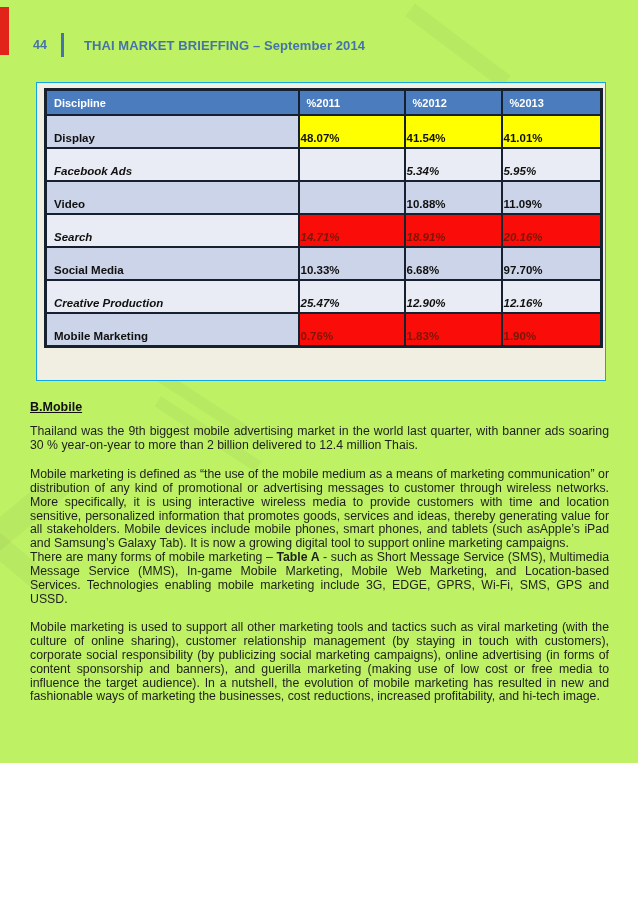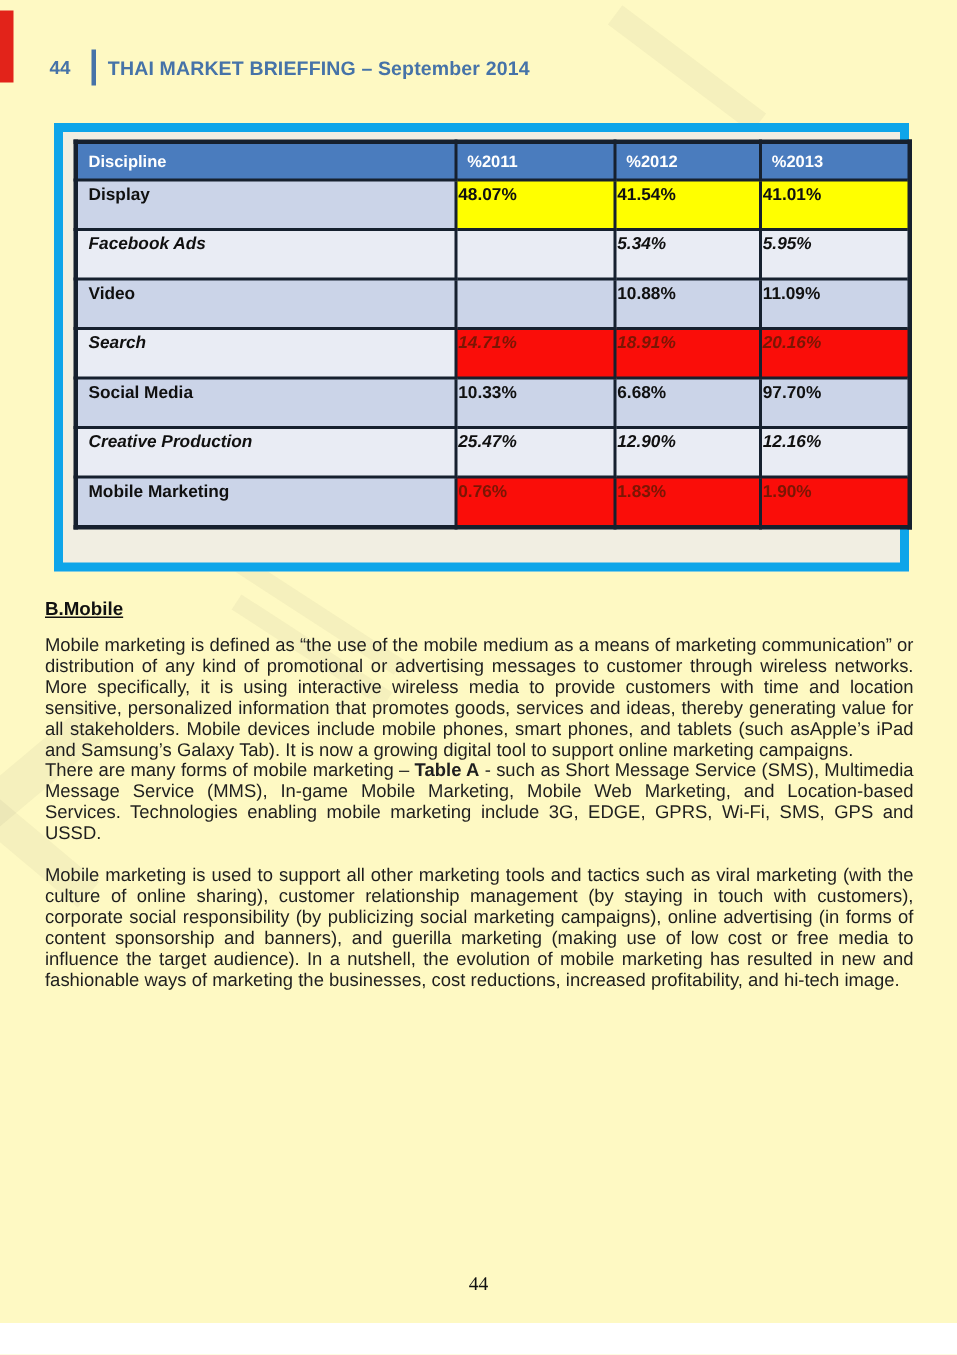--- a/index.html
+++ b/index.html
@@ -1,53 +1,53 @@
 <!DOCTYPE html>
 <html><head>
 <meta charset="utf-8">
 <style>
   html,body{margin:0;padding:0;background:#ffffff;}
   .page{
-    position:relative;width:638px;height:882px;background:#fef9c3;
+    position:relative;width:638px;height:763px;background:#bef264;
     font-family:"Liberation Sans",sans-serif;color:#1f1f1f;overflow:hidden;
   }
   
   .ribbon{position:absolute;left:0;top:7px;width:9px;height:48px;background:#e2231a;}
   
   .wm{position:absolute;background:rgba(70,70,70,0.05);}
   .wm1{left:398px;top:38px;width:120px;height:16px;transform:rotate(37deg);}
   .wm2{left:128px;top:398px;width:150px;height:12px;transform:rotate(33deg);}
   .wm3{left:148px;top:428px;width:120px;height:12px;transform:rotate(33deg);}
   .wm4{left:-30px;top:500px;width:110px;height:26px;transform:rotate(-40deg);}
   .wm5{left:-25px;top:555px;width:95px;height:22px;transform:rotate(40deg);}
 
   
   .doc-header{position:absolute;left:33px;top:33px;display:flex;align-items:center;}
   .hnum{font-weight:bold;font-size:12.5px;color:#4673a8;}
   .hbar{display:inline-block;width:3px;height:24px;background:#4673a8;margin:0 8px 0 14px;}
-  .htitle{font-weight:bold;font-size:13px;color:#4673a8;letter-spacing:0.1px;}
+  .htitle{font-weight:bold;font-size:13px;color:#4673a8;letter-spacing:0.1px;margin-left:12px;}
 
   
   .table-frame{
     position:absolute;left:36px;top:82px;width:570px;height:299px;
-    background:#f1eee2;border:6px solid #0ea5e9;box-sizing:border-box;
+    background:#f1eee2;border:1px solid #0ea5e9;box-sizing:border-box;
   }
   table.mkt{
     position:absolute;left:7px;top:5px;border-collapse:collapse;table-layout:fixed;
     width:556px;border:3px solid #16202e;
   }
   table.mkt col.c0{width:253px;} table.mkt col.c1{width:106px;}
   table.mkt col.c2{width:97px;}  table.mkt col.c3{width:100px;}
   table.mkt th{
     background:#4a7cbe;color:#ffffff;font-size:11px;font-weight:bold;text-align:left;
     padding:4px 0 4px 7px;border:2px solid #16202e;height:15px;
   }
   table.mkt td{
     border:2px solid #16202e;height:33px;vertical-align:top;box-sizing:border-box;
-    font-weight:bold;font-size:11.5px;padding-top:3px;color:#101010;
+    font-weight:bold;font-size:11.5px;padding-top:16px;color:#101010;
   }
   td.lbl{padding-left:7px;text-align:left;}
   td.val{padding-right:9px;text-align:left;}
   tr.r-dark td{background:#cbd4e8;}
   tr.r-light td{background:#e9ecf4;font-style:italic;}
   table.mkt td.hl-yellow{background:#ffff00;}
   table.mkt td.hl-red{background:#fa0d09;color:#7a1604;}
 
   
   .body-copy{position:absolute;left:30px;top:397px;width:579px;}
@@ -145,20 +145,21 @@
           <td class="val hl-red">0.76%</td>
           <td class="val hl-red">1.83%</td>
           <td class="val hl-red">1.90%</td>
         </tr>
       </tbody>
     </table>
   </div>
 
   <div class="body-copy">
     <span class="hwrap"><h2>B.Mobile</h2></span>
+    <p class="sp-after">Thailand was the 9th biggest mobile advertising market in the world last quarter, with banner ads soaring 30 % year-on-year to more than 2 billion delivered to 12.4 million Thais.</p>
     <p>Mobile marketing is defined as “the use of the mobile medium as a means of marketing communication” or distribution of any kind of promotional or advertising messages to customer through wireless networks.  More specifically, it is using interactive wireless media to provide customers with time and location sensitive, personalized information that promotes goods, services and ideas, thereby generating value for all stakeholders. Mobile devices include mobile phones, smart phones, and tablets (such asApple’s iPad and Samsung’s Galaxy Tab). It is now a growing digital tool  to support online marketing campaigns.</p>
     <p class="sp-after-sm"><span>There are many forms of mobile marketing – </span><strong>Table A</strong><span> - such as Short Message Service (SMS), Multimedia Message Service (MMS), In-game Mobile Marketing, Mobile Web Marketing, and Location-based Services. Technologies enabling mobile marketing  include 3G, EDGE, GPRS, Wi-Fi, SMS, GPS and USSD.</span></p>
     <p>Mobile marketing is used to support all other marketing tools and tactics such as viral marketing (with the culture of online sharing), customer relationship management (by staying in touch with customers), corporate social responsibility (by publicizing social marketing  campaigns), online advertising (in forms of content sponsorship and banners), and guerilla marketing (making use of low cost or free media to influence the target audience). In a nutshell, the evolution of mobile marketing has resulted in new and fashionable ways of marketing the businesses, cost reductions, increased profitability, and hi-tech image.</p>
   </div>
 
   <div class="doc-footer">
     <span>44</span>
   </div>
 
 </div>

